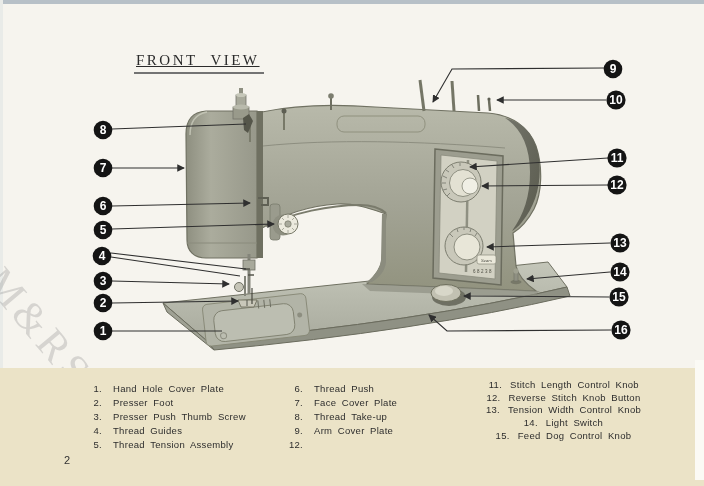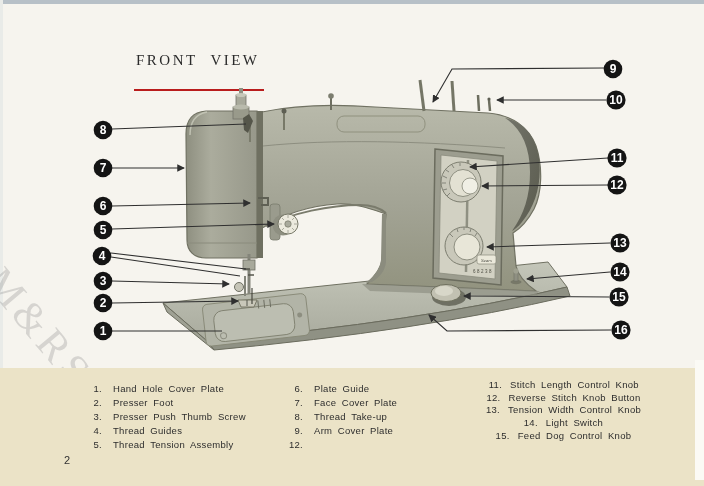--- a/index.html
+++ b/index.html
@@ -8,21 +8,21 @@
     background:#f6f4ee;
     font-family:"Liberation Sans",sans-serif;
   }
   .top-strip{position:absolute;left:0;top:0;width:704px;height:4px;background:#b7c0c7;}
   .left-strip{position:absolute;left:0;top:0;width:3px;height:486px;background:#e9ebe8;}
   .right-strip{position:absolute;left:695px;top:360px;width:9px;height:120px;background:#fbfaf5;}
   .title{
     position:absolute;left:134px;top:52px;
     font-family:"Liberation Serif",serif;font-size:15px;color:#2b2b2b;
     letter-spacing:2.5px;word-spacing:7px;
-    border-bottom:2px solid #b91c1c;padding:0 4px 20px 2px;
+    border-bottom:2px solid #737373;padding:0 4px 3px 2px;text-decoration:underline;
   }
   .watermark{
     position:absolute;left:12px;top:258px;
     font-family:"Liberation Serif",serif;font-size:42px;letter-spacing:5px;
     color:#8d8d8d;opacity:.3;transform:rotate(50deg);transform-origin:0 0;
     white-space:nowrap;pointer-events:none;
   }
   svg.diagram{position:absolute;left:0;top:0;}
   .band{position:absolute;left:0;top:368px;width:704px;height:118px;background:#ebe3c7;}
   .legend-col{position:absolute;color:#2d2d2d;font-size:9.5px;letter-spacing:.3px;word-spacing:2.5px;}
@@ -326,21 +326,21 @@
           <span class="lbl">Thread Guides</span>
         </div>
       <div class="row">
           <span class="num">5.</span>
           <span class="lbl">Thread Tension Assembly</span>
         </div>
     </div>
     <div class="legend-col col-b lh14">
       <div class="row">
           <span class="num">6.</span>
-          <span class="lbl">Plate Guide</span>
+          <span class="lbl">Thread Push</span>
         </div>
       <div class="row">
           <span class="num">7.</span>
           <span class="lbl">Face Cover Plate</span>
         </div>
       <div class="row">
           <span class="num">8.</span>
           <span class="lbl">Thread Take-up</span>
         </div>
       <div class="row">

